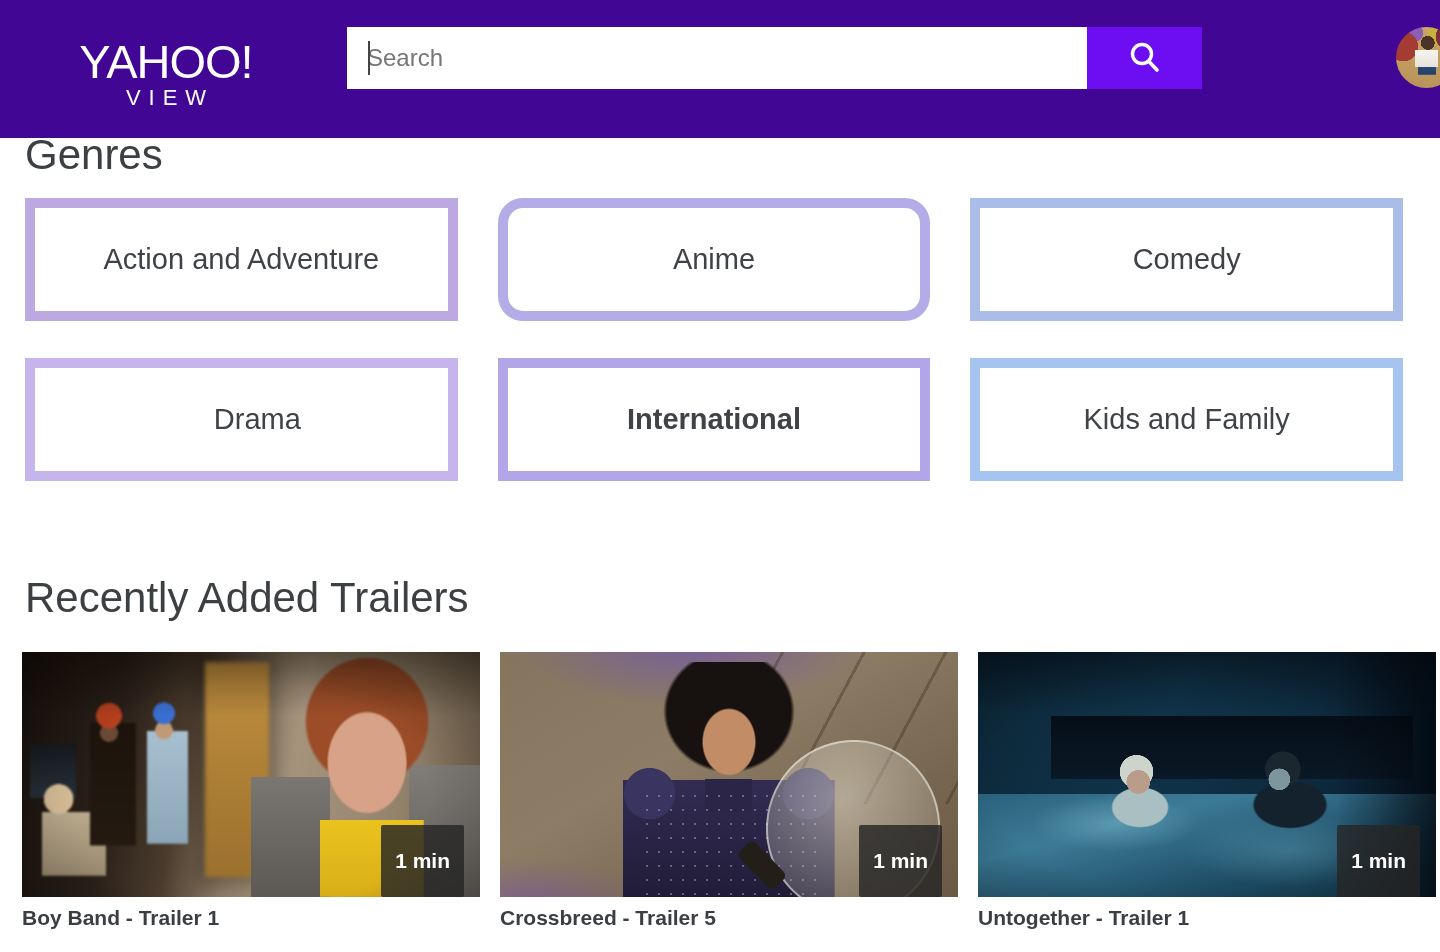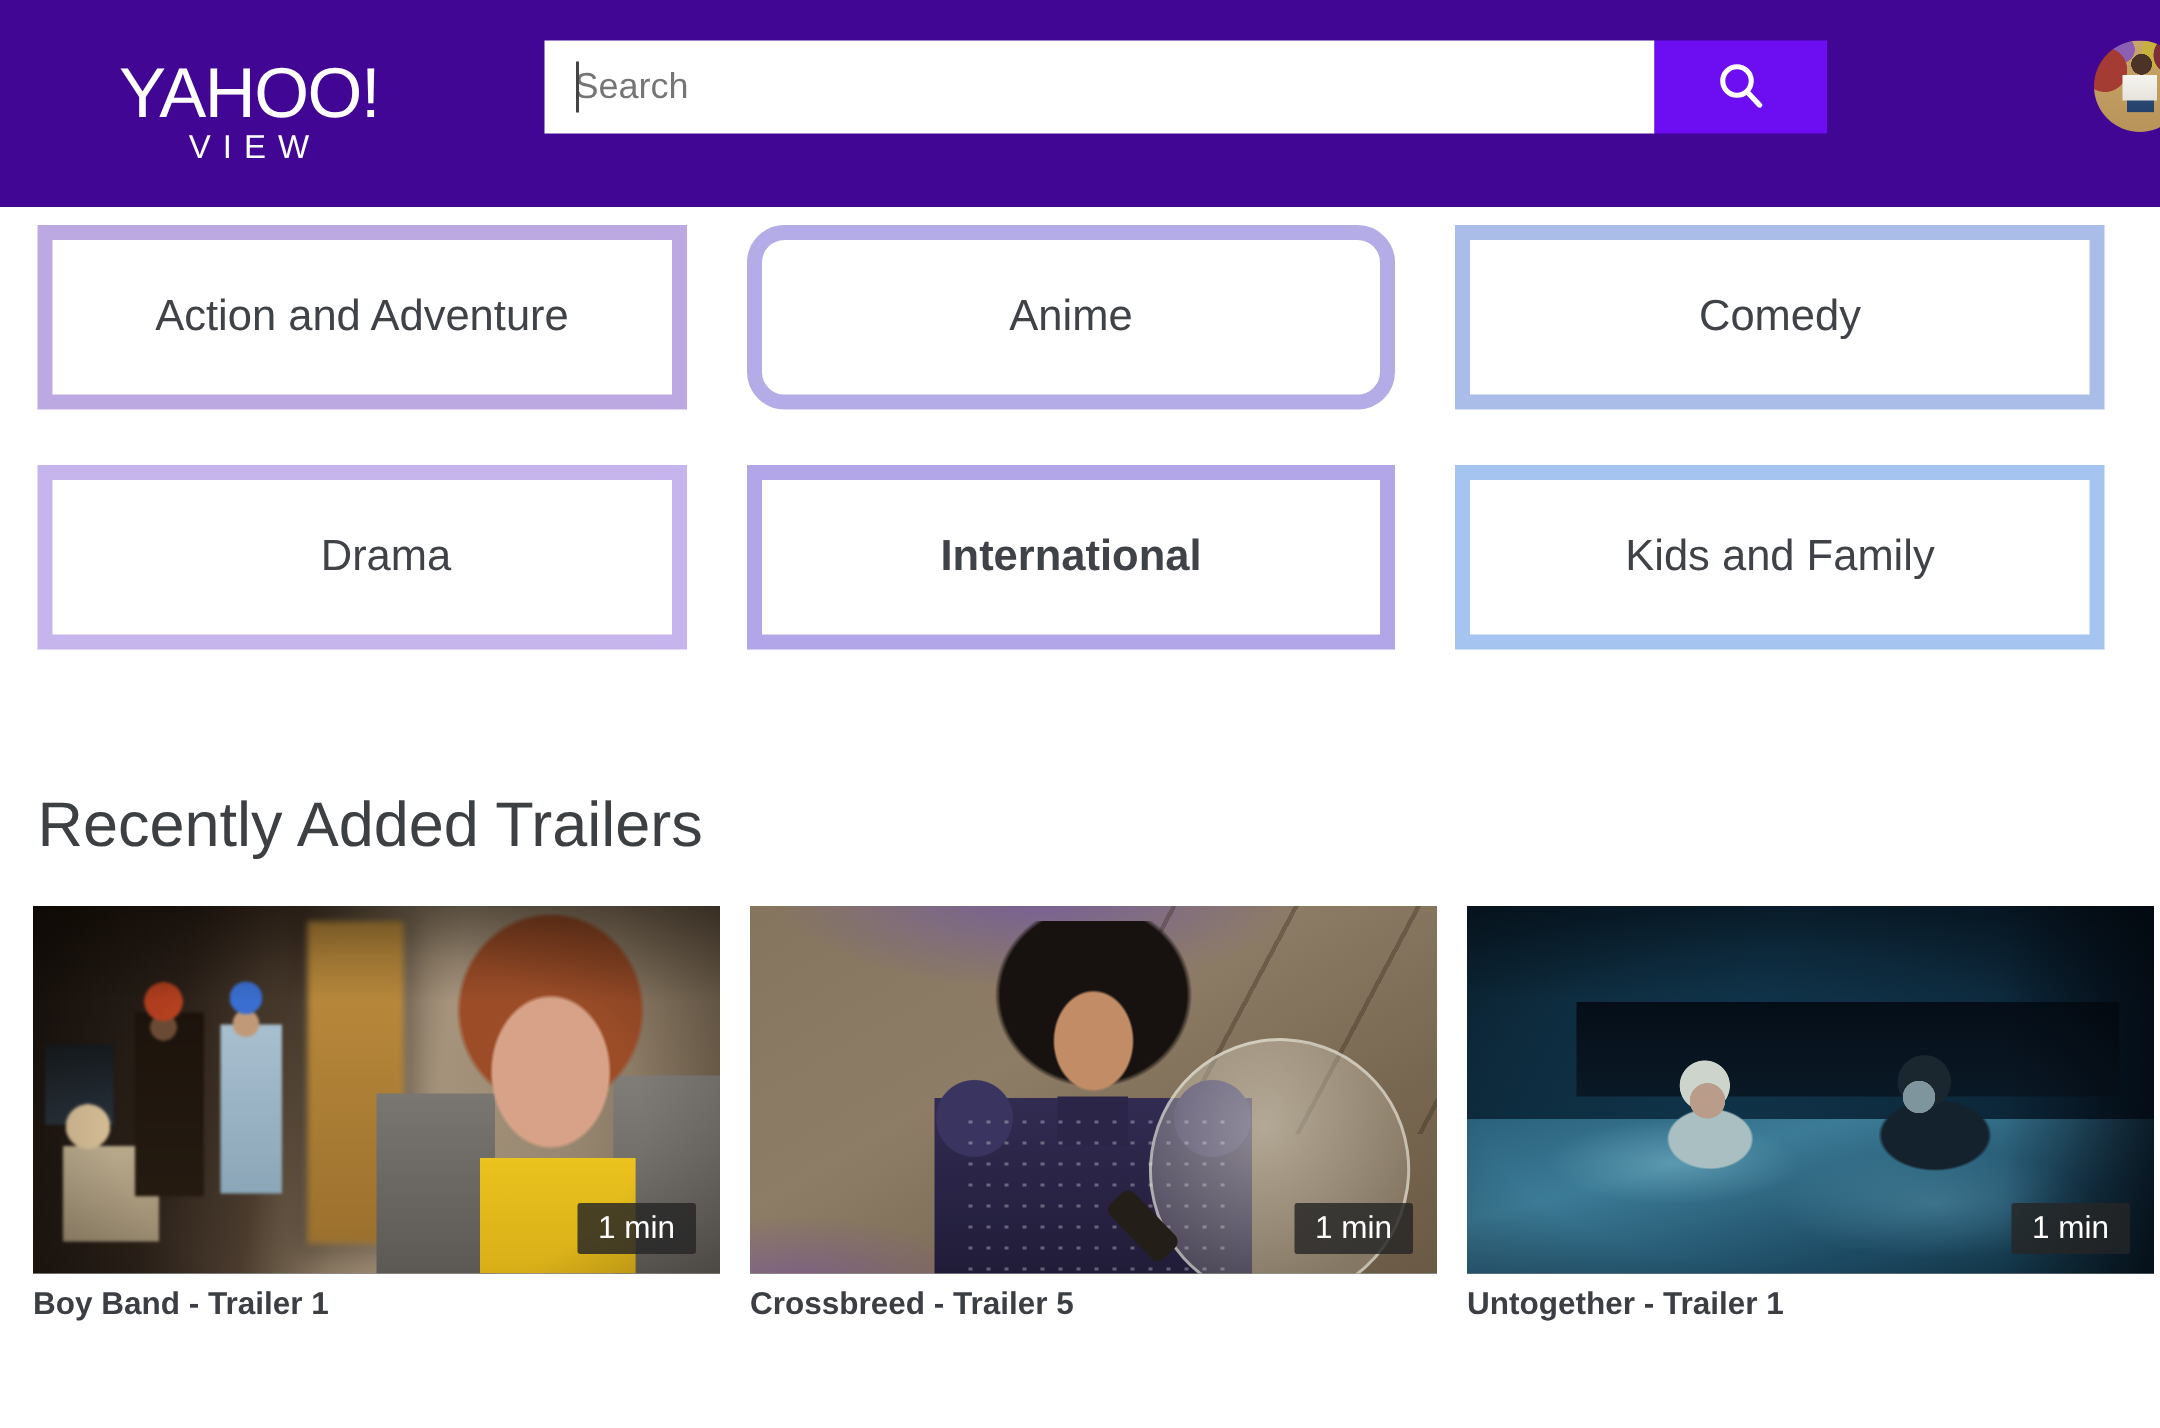--- a/index.html
+++ b/index.html
@@ -7,21 +7,21 @@
     font-family:"Liberation Sans","DejaVu Sans",sans-serif; }
 
   
   .topbar { position:fixed; top:0; left:0; width:1440px; height:138px;
     background:#410693; z-index:50; }
   .logo { position:absolute; left:78px; top:36px; width:176px; text-align:center;
     color:#fff; cursor:pointer; }
   .logo-title { font-size:47px; font-weight:500; letter-spacing:-1px; line-height:52px; }
   .logo-sub { font-size:22px; font-weight:400; letter-spacing:8px; line-height:20px;
     padding-left:8px; }
-  .search-wrap { position:absolute; left:347px; top:27px; height:69px; display:flex;margin-left:16px; }
+  .search-wrap { position:absolute; left:347px; top:27px; height:69px; display:flex; }
   .search-input { width:740px; height:62px; border:none; outline:none;
     background:#fff; font-size:24px; color:#333; padding:0 20px;
     font-family:"Liberation Sans","DejaVu Sans",sans-serif; }
   .search-input::placeholder { color:#757575; opacity:1; }
   .caret { position:absolute; left:21px; top:14px; width:2px; height:34px; background:#444; }
   .search-btn { width:115px; height:62px; border:none; background:#6d0df2;
     display:flex; align-items:center; justify-content:center; cursor:pointer; }
   .avatar { position:absolute; left:1396px; top:27px; width:61px; height:61px;
     border-radius:50%; overflow:hidden; cursor:pointer;
     background:
@@ -43,22 +43,22 @@
   .genre-btn { height:123px; background:#fff; border:10px solid #b3ace6;
     display:flex; align-items:center; justify-content:center; cursor:pointer; }
   .genre-label { font-size:29px; color:#3f4347; }
 
   .trailers-heading { margin-top:93px; margin-left:25px; }
   .trailer-grid { margin:30px 4px 0 22px; display:grid;
     grid-template-columns:repeat(3,458px); column-gap:20px; }
   .trailer-card { cursor:pointer; }
   .thumb { position:relative; width:458px; height:245px; overflow:hidden; background:#222; }
   .art { position:absolute; inset:0; background-repeat:no-repeat; }
-  .badge { position:absolute; right:16px; bottom:13px; background:rgba(38,38,38,.82);
-    color:#fff; font-size:21px; font-weight:400; padding:5px 14px; border-radius:2px; }
+  .badge { position:absolute; right:16px; bottom:0; background:rgba(38,38,38,.82);
+    color:#fff; font-size:21px; font-weight:700; padding:24px 14px; border-radius:2px; }
   .caption { margin-top:8px; font-size:21px; font-weight:700; color:#3b3f44; line-height:26px; }
 
   
   .scene-0 .a { background:linear-gradient(100deg,#17110d 0%,#2a2019 22%,#4a3b2d 36%,
       #8d7b64 48%,#a5937c 58%,#97866f 78%,#6d5d4a 100%); }
   .scene-0 .b { left:40%; top:4%; width:14%; height:88%;
     background:linear-gradient(#c08f3f,#9c712e); filter:blur(2px);
     box-shadow:0 0 16px 8px rgba(0,0,0,.25); }
   .scene-0 .c { filter:blur(1px); background:
       radial-gradient(circle 13px at 19% 26%, #b5401f 98%, transparent),
@@ -146,20 +146,21 @@
           <circle cx="16" cy="15" r="9.5" stroke="#ffffff" stroke-width="3.4"></circle>
           <line x1="23" y1="22.5" x2="31" y2="31" stroke="#ffffff" stroke-width="3.6" stroke-linecap="round"></line>
         </svg>
       </span>
     </button>
   </div>
   <div class="avatar"></div>
 </header>
 
 <main class="main">
+  <h1 class="section-heading">Genres</h1>
   <div class="genre-grid">
       <button class="genre-btn" style="border-color: rgb(188, 169, 226);">
     <span class="genre-label">Action and Adventure</span>
   </button>
       <button class="genre-btn" style="border-color: rgb(179, 172, 230); border-radius: 25px;">
     <span class="genre-label">Anime</span>
   </button>
       <button class="genre-btn" style="border-color: rgb(170, 189, 233);">
     <span class="genre-label">Comedy</span>
   </button>

